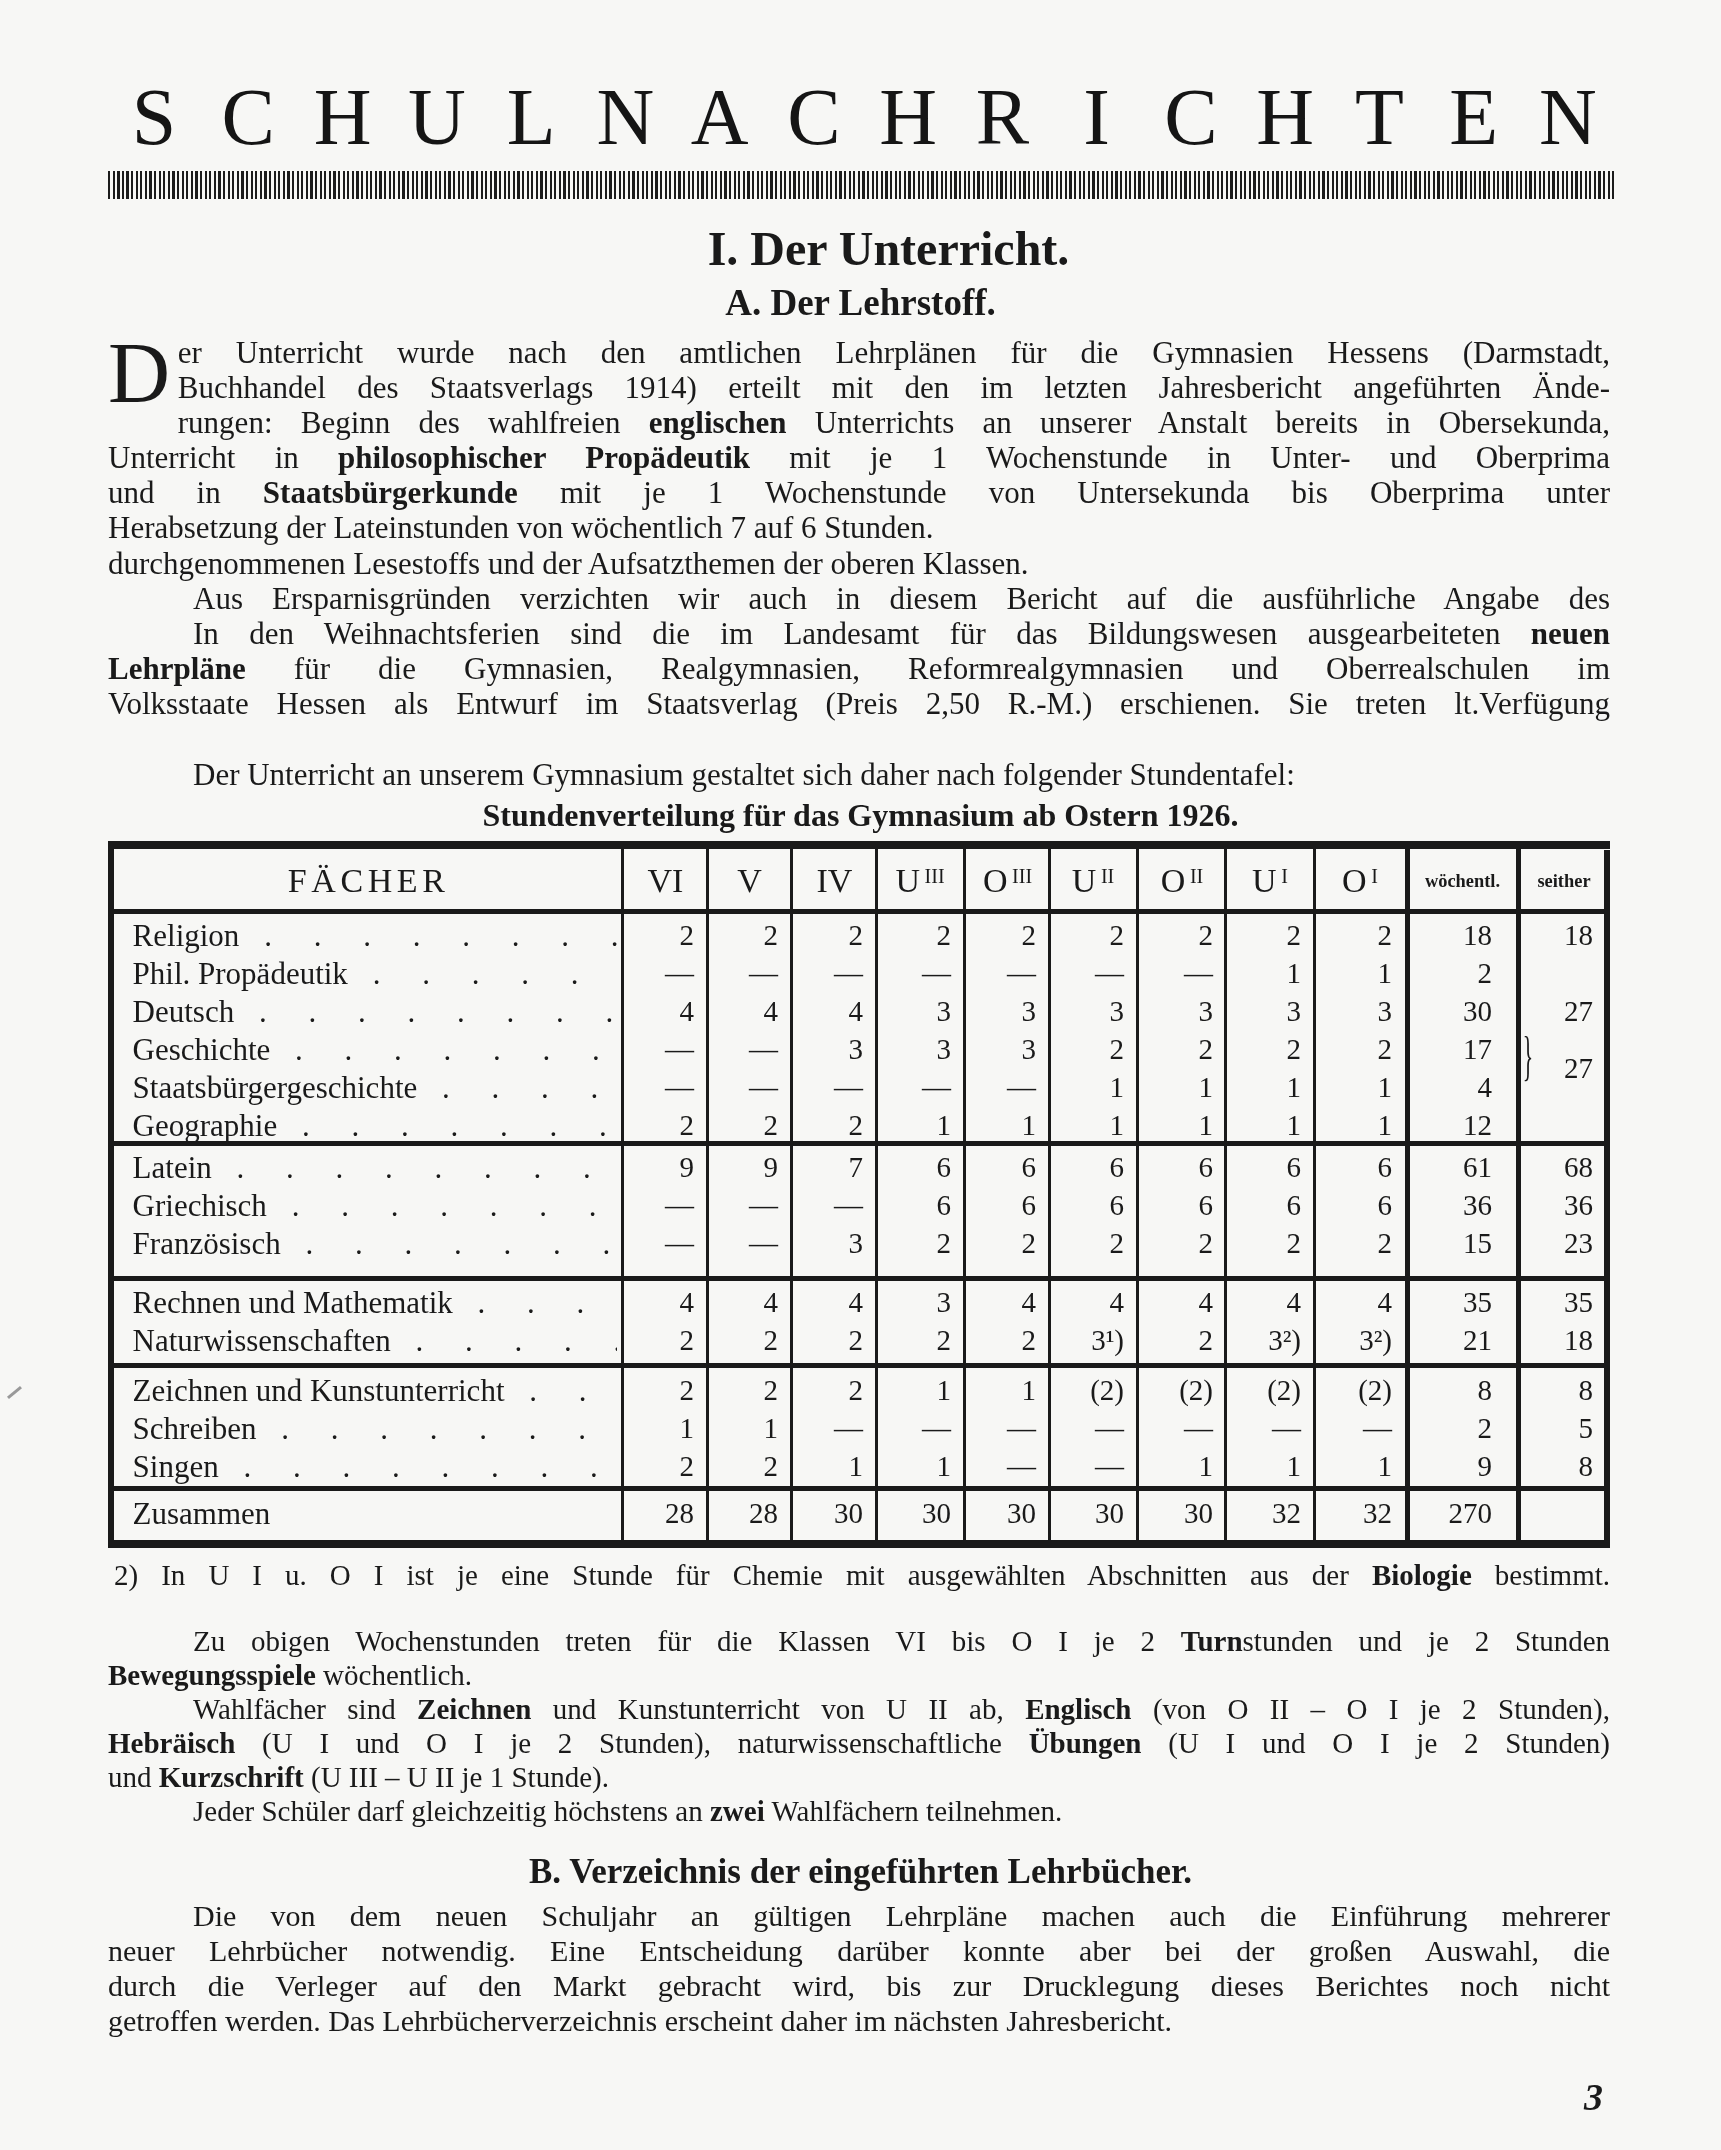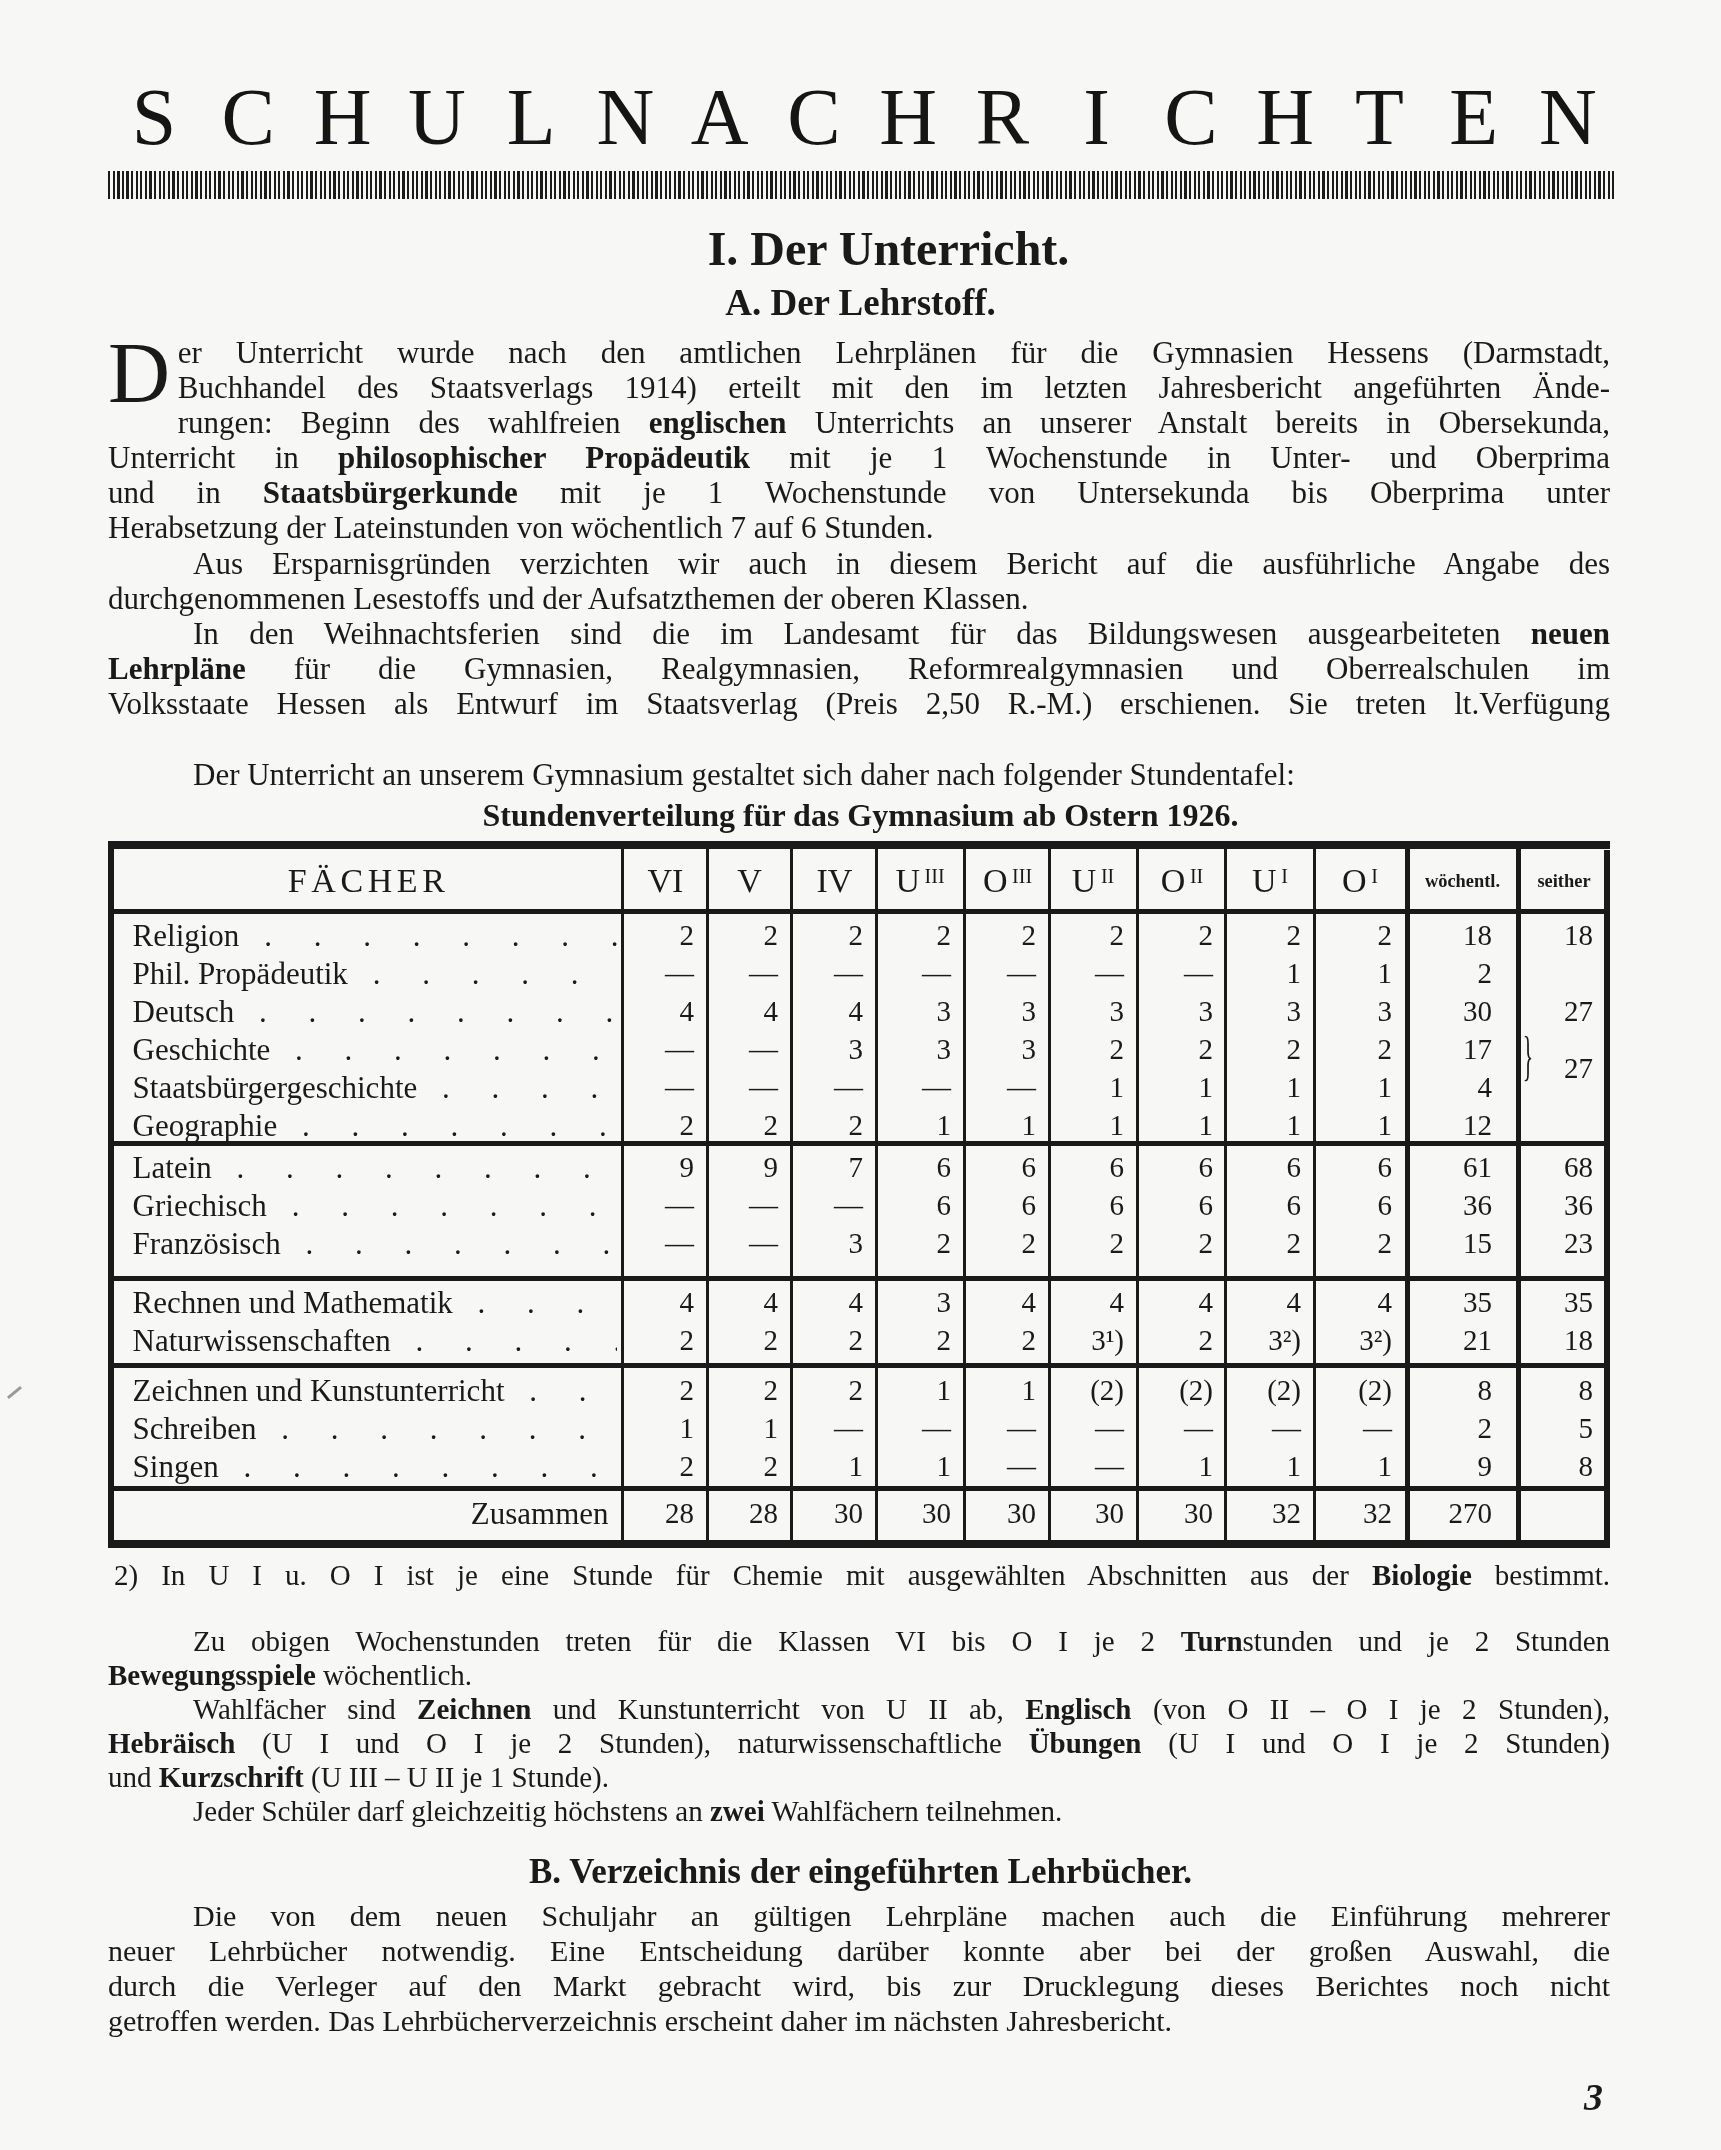--- a/index.html
+++ b/index.html
@@ -80,22 +80,22 @@
   <span class="line">Buchhandel des Staatsverlags 1914) erteilt mit den im letzten Jahresbericht angeführten Ände-</span>
   <div id="p1rest">
       <span class="line"><span>rungen: Beginn des wahlfreien </span><b>englischen</b><span> Unterrichts an unserer Anstalt bereits in Obersekunda,</span></span>
       <span class="line"><span>Unterricht in </span><b>philosophischer Propädeutik</b><span> mit je 1 Wochenstunde in Unter- und Oberprima</span></span>
       <span class="line"><span>und in </span><b>Staatsbürgerkunde</b><span> mit je 1 Wochenstunde von Untersekunda bis Oberprima unter</span></span>
       <span class="line last"><span>Herabsetzung der Lateinstunden von wöchentlich 7 auf 6 Stunden.</span></span>
     </div>
 </div>
 
 <div class="abs body-text" style="top:546px;">
+  <span class="line last">durchgenommenen Lesestoffs und der Aufsatzthemen der oberen Klassen.</span>
   <span class="line" style="padding-left:85px;">Aus Ersparnisgründen verzichten wir auch in diesem Bericht auf die ausführliche Angabe des</span>
-  <span class="line last">durchgenommenen Lesestoffs und der Aufsatzthemen der oberen Klassen.</span>
 </div>
 
 <div class="abs body-text" style="top:616px;" id="p3">
     <span class="line" style="padding-left: 85px;"><span>In den Weihnachtsferien sind die im Landesamt für das Bildungswesen ausgearbeiteten </span><b>neuen</b></span>
     <span class="line"><b>Lehrpläne</b><span> für die Gymnasien, Realgymnasien, Reformrealgymnasien und Oberrealschulen im</span></span>
     <span class="line"><span>Volksstaate Hessen als Entwurf im Staatsverlag (Preis 2,50 R.-M.) erschienen. Sie treten lt.Verfügung</span></span>
   </div>
 
 <div class="abs body-text" style="top:757px;">
   <span class="line last" style="padding-left:85px;">Der Unterricht an unserem Gymnasium gestaltet sich daher nach folgender Stundentafel:</span>
@@ -323,21 +323,21 @@
     <div class="cell" style="left: 599px; width: 71px; top: 608px; text-align: right;">2</div>
     <div class="cell" style="left: 684px; width: 71px; top: 608px; text-align: right;">1</div>
     <div class="cell" style="left: 768px; width: 75px; top: 608px; text-align: right;">1</div>
     <div class="cell" style="left: 857px; width: 71px; top: 608px; text-align: right;">—</div>
     <div class="cell" style="left: 941px; width: 75px; top: 608px; text-align: right;">—</div>
     <div class="cell" style="left: 1030px; width: 75px; top: 608px; text-align: right;">1</div>
     <div class="cell" style="left: 1118px; width: 75px; top: 608px; text-align: right;">1</div>
     <div class="cell" style="left: 1206px; width: 78px; top: 608px; text-align: right;">1</div>
     <div class="cell" style="left: 1299px; width: 85px; top: 608px; text-align: right;">9</div>
     <div class="cell" style="left: 1410px; width: 75px; top: 608px; text-align: right;">8</div>
-    <div class="subject" style="top: 655px; text-align: right; width: 476px;">Zusammen</div>
+    <div class="subject" style="top: 655px; text-align: left; width: 476px;">Zusammen</div>
     <div class="cell" style="left: 515px; width: 71px; top: 655px; text-align: right;">28</div>
     <div class="cell" style="left: 599px; width: 71px; top: 655px; text-align: right;">28</div>
     <div class="cell" style="left: 684px; width: 71px; top: 655px; text-align: right;">30</div>
     <div class="cell" style="left: 768px; width: 75px; top: 655px; text-align: right;">30</div>
     <div class="cell" style="left: 857px; width: 71px; top: 655px; text-align: right;">30</div>
     <div class="cell" style="left: 941px; width: 75px; top: 655px; text-align: right;">30</div>
     <div class="cell" style="left: 1030px; width: 75px; top: 655px; text-align: right;">30</div>
     <div class="cell" style="left: 1118px; width: 75px; top: 655px; text-align: right;">32</div>
     <div class="cell" style="left: 1206px; width: 78px; top: 655px; text-align: right;">32</div>
     <div class="cell" style="left: 1299px; width: 85px; top: 655px; text-align: right;">270</div>

